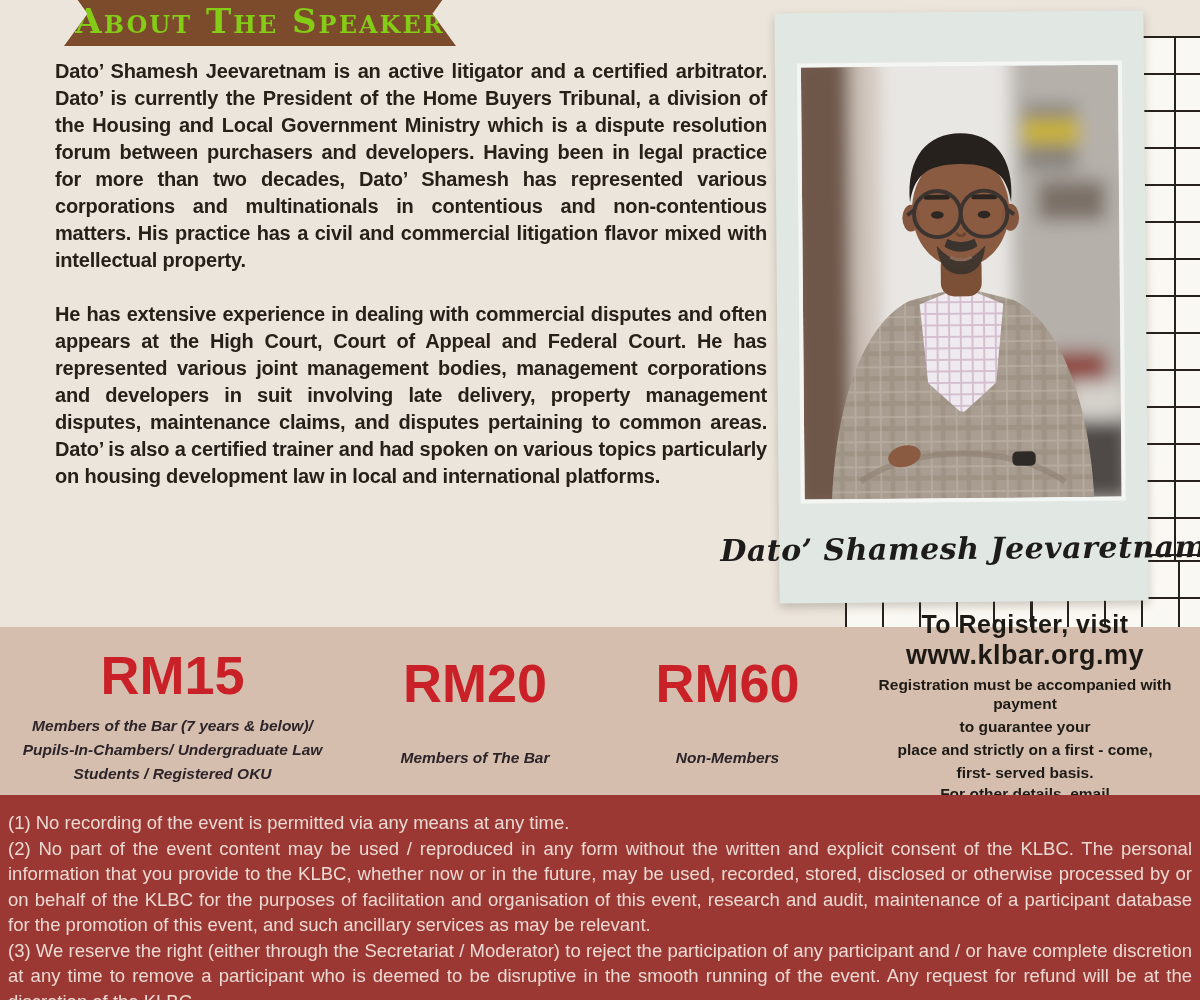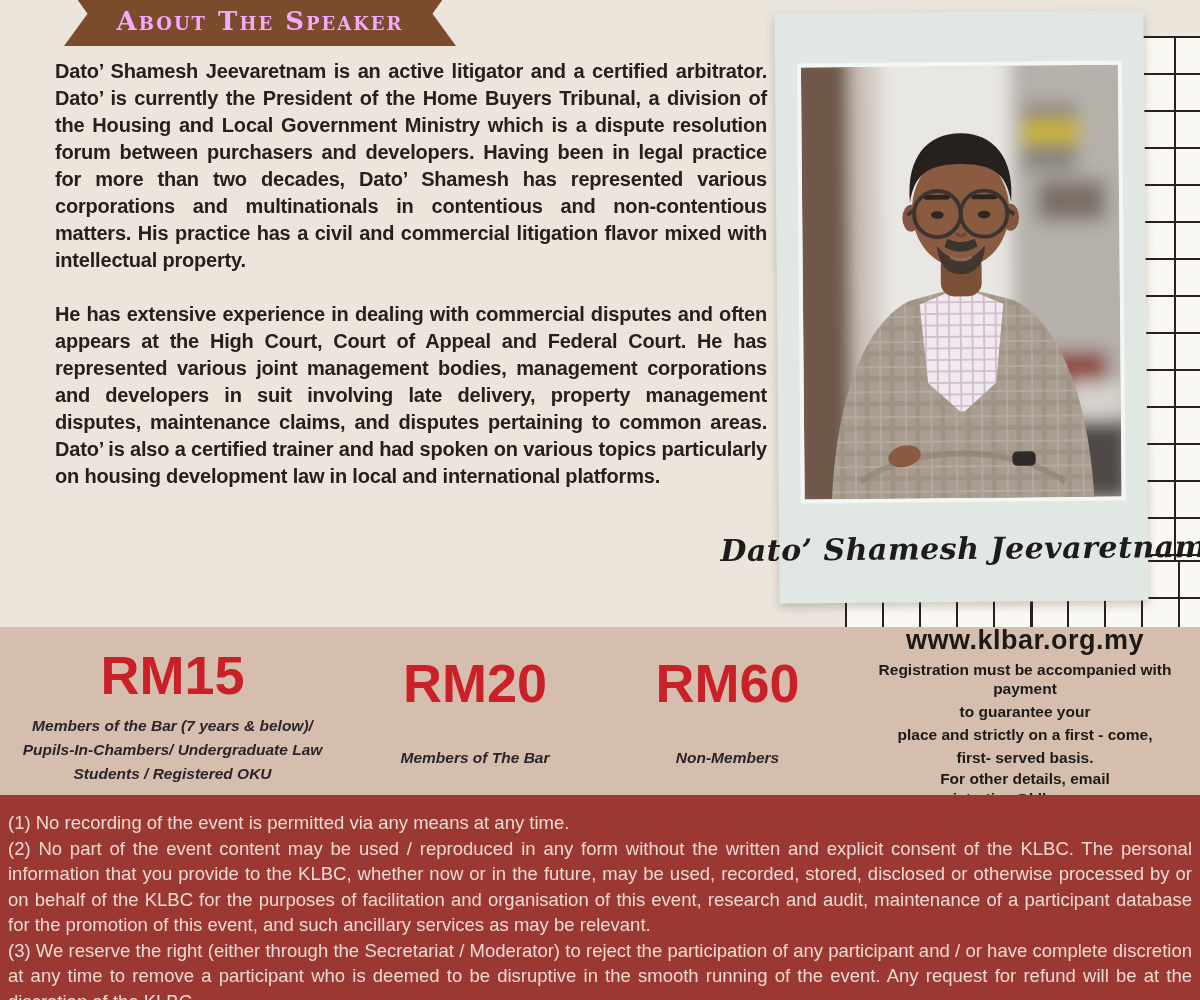--- a/index.html
+++ b/index.html
@@ -9,21 +9,21 @@
   }
   
   .ribbon{
     position:absolute;left:64px;top:0;width:392px;height:46px;
     background:#7b4b2c;
     clip-path:polygon(3.5% 0,96.5% 0,94% 30%,100% 100%,0 100%,6% 30%);
     display:flex;align-items:center;justify-content:center;z-index:3;
   }
   .ribbon span{
     font-family:"DejaVu Serif",serif;font-variant-caps:small-caps;
-    font-weight:bold;font-size:26px;letter-spacing:2px;color:#f0abfc;
+    font-weight:bold;font-size:34px;letter-spacing:2px;color:#84cc16;
     transform:translateY(-2px);
   }
   .about-text{
     position:absolute;left:55px;top:58px;width:712px;z-index:2;
     color:#262019;font-weight:bold;font-size:20px;line-height:27px;
     text-align:justify;letter-spacing:-0.2px;
   }
   .about-text p{margin:0 0 27px 0;}
   
   .gridpaper{
@@ -171,20 +171,21 @@
   </div>
   <div class="price-col col2">
     <div class="price">RM20</div>
     <div class="price-desc">Members of The Bar</div>
   </div>
   <div class="price-col col3">
     <div class="price">RM60</div>
     <div class="price-desc">Non-Members</div>
   </div>
   <div class="register">
+    <div class="reg-line1">To Register, visit</div>
     <div class="reg-line2">www.klbar.org.my</div>
     <div class="reg-note">Registration must be accompanied with payment</div>
     <div class="reg-note">to guarantee your</div>
     <div class="reg-note">place and strictly on a first - come,</div>
     <div class="reg-note">first- served basis.</div>
     <div class="reg-contact">For other details, email registration@klbar.org.my</div>
   </div>
 </div>
 
 <div class="footer">

